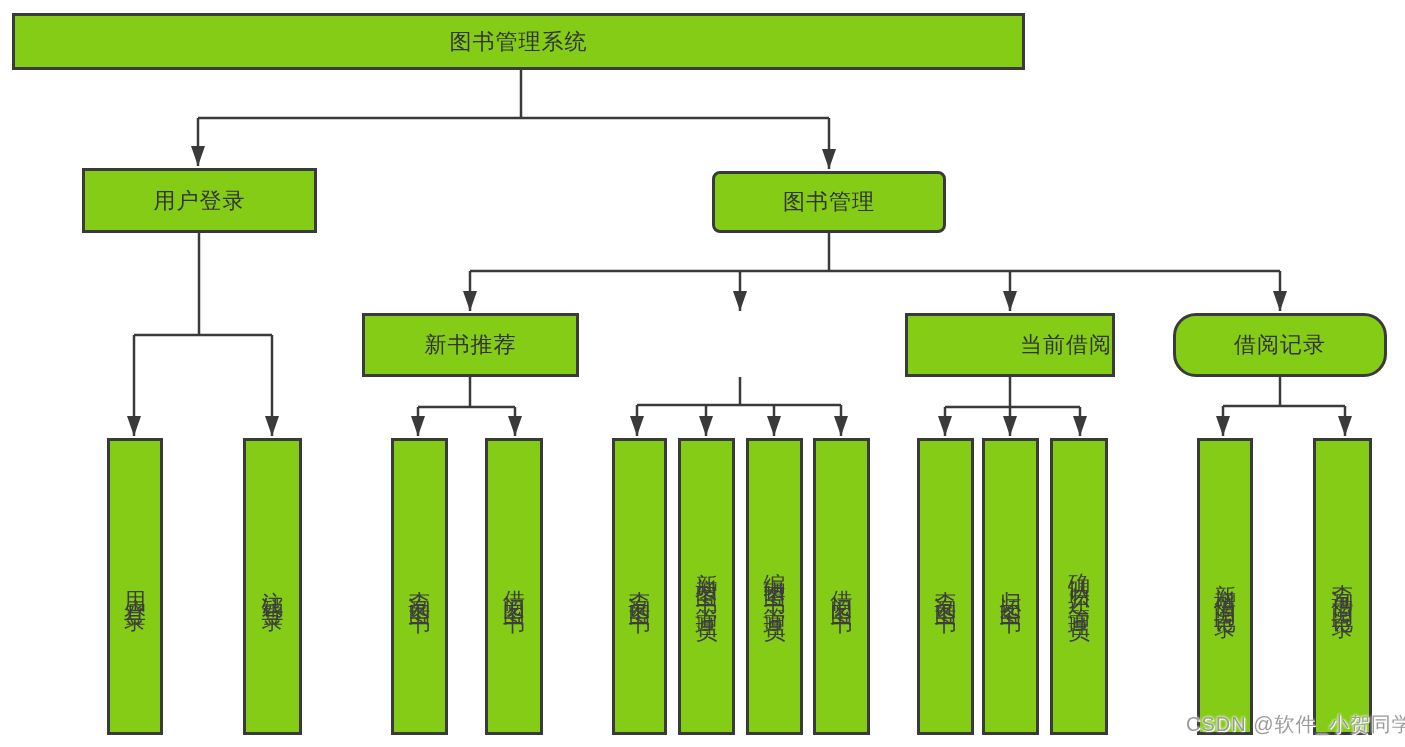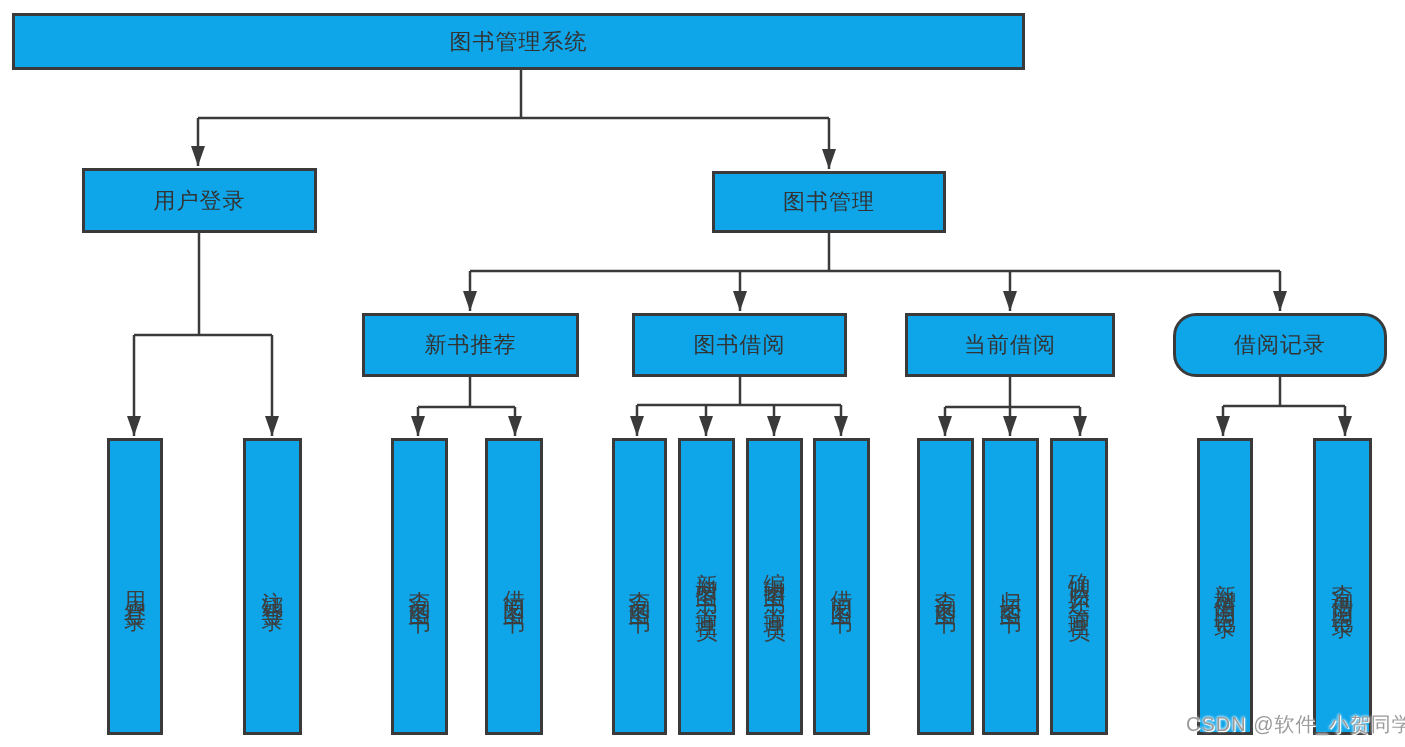--- a/index.html
+++ b/index.html
@@ -8,44 +8,44 @@
     width:1405px;height:747px;
     background:#ffffff;
     font-family:"Liberation Sans", sans-serif;
     overflow:hidden;
   }
   .connectors{position:absolute;left:0;top:0;width:1405px;height:747px;}
   .box{
     position:absolute;
     box-sizing:border-box;
     border:3px solid #3a3a3a;
-    background:#0ea5e9;
+    background:#84cc16;
     display:flex;align-items:center;justify-content:center;
     color:#333333;
     font-size:22px;
     letter-spacing:1px;
     white-space:nowrap;
   }
   .leaf span{
     writing-mode:vertical-rl;
     text-orientation:mixed;
     letter-spacing:7px;
     font-size:22px;
     color:#3d3d3d;
     line-height:1;
   }
   
   .n-root{left:12px;top:13px;width:1013px;height:57px;}
   
   .n-userlogin{left:82px;top:168px;width:235px;height:65px;}
-  .n-bookmgmt{left:712px;top:171px;width:234px;height:62px;}
+  .n-bookmgmt{left:712px;top:171px;width:234px;height:62px;border-radius:8px;}
   
   .n-newrec{left:362px;top:313px;width:217px;height:64px;align-items:center;}
   .n-borrow{left:632px;top:313px;width:215px;height:64px;}
-  .n-current{left:905px;top:313px;width:210px;height:64px;}
+  .n-current{left:905px;top:313px;width:210px;height:64px;justify-content:flex-end;}
   .n-record{left:1173px;top:313px;width:214px;height:64px;border-radius:23px;}
   
   .leaf{top:438px;height:297px;}
   .lf1{left:107px;width:56px;}
   .lf2{left:243px;width:59px;}
   .lf3{left:391px;width:57px;}
   .lf4{left:485px;width:58px;}
   .lf5{left:612px;width:55px;}
   .lf6{left:678px;width:57px;}
   .lf7{left:746px;width:57px;}
@@ -128,23 +128,20 @@
   <div class="box n-userlogin">
     <span>用户登录</span>
   </div>
   <div class="box n-bookmgmt">
     <span>图书管理</span>
   </div>
 
   <div class="box n-newrec">
     <span>新书推荐</span>
   </div>
-  <div class="box n-borrow">
-    <span>图书借阅</span>
-  </div>
   <div class="box n-current">
     <span>当前借阅</span>
   </div>
   <div class="box n-record">
     <span>借阅记录</span>
   </div>
 
   <div class="box leaf lf1">
     <span>用户登录</span>
   </div>

